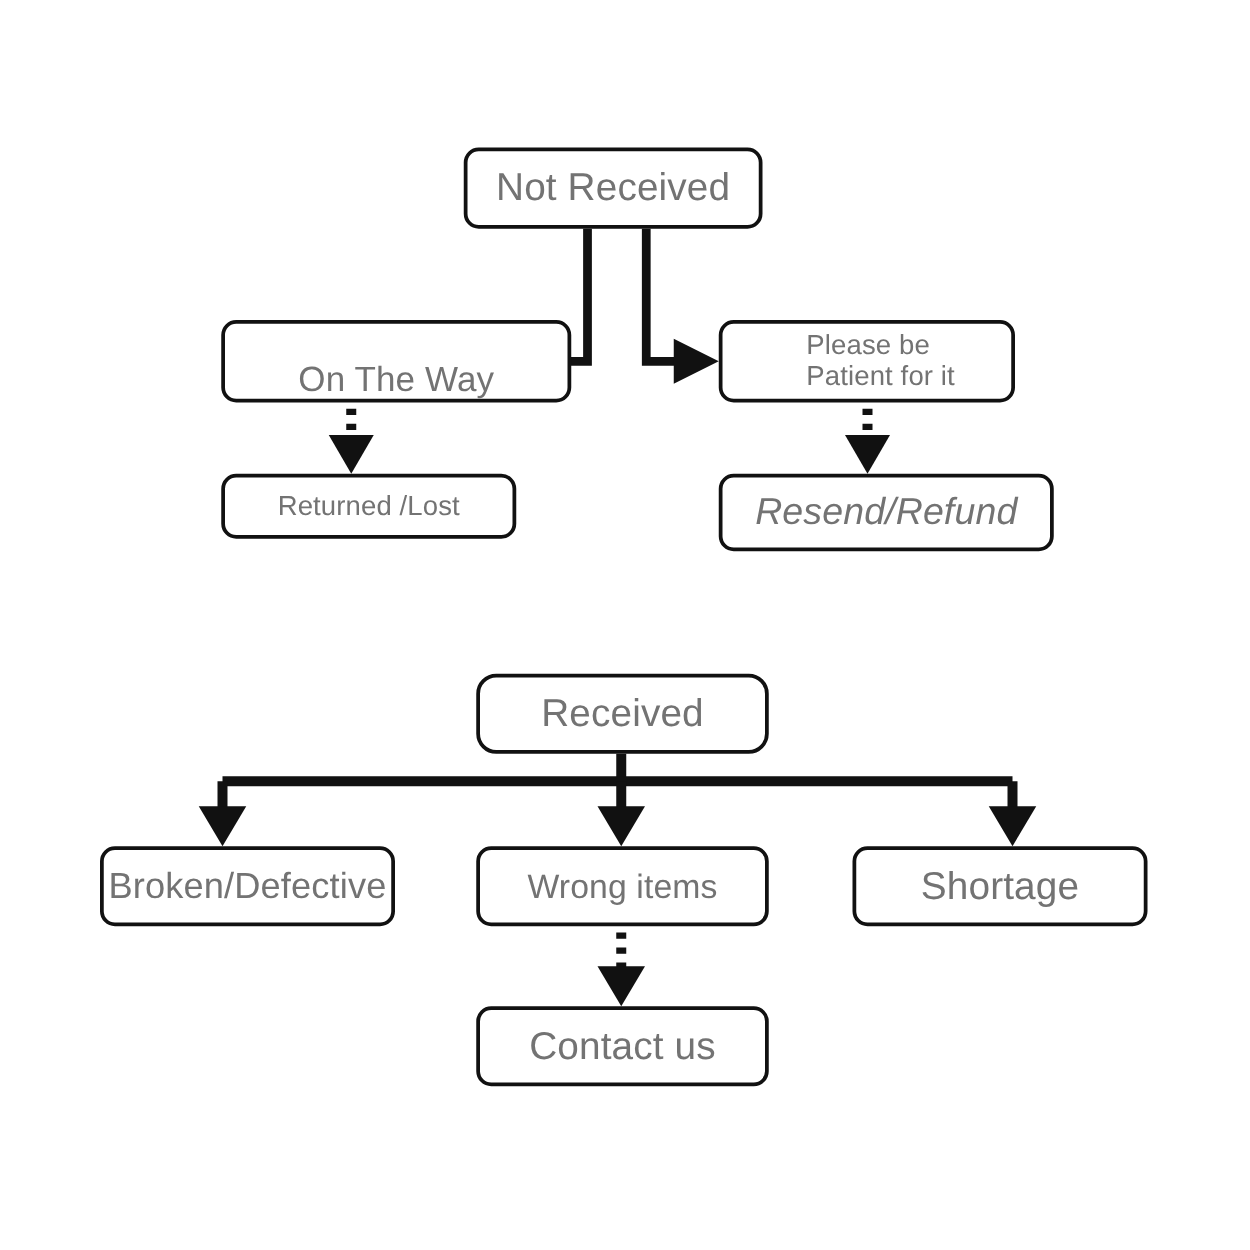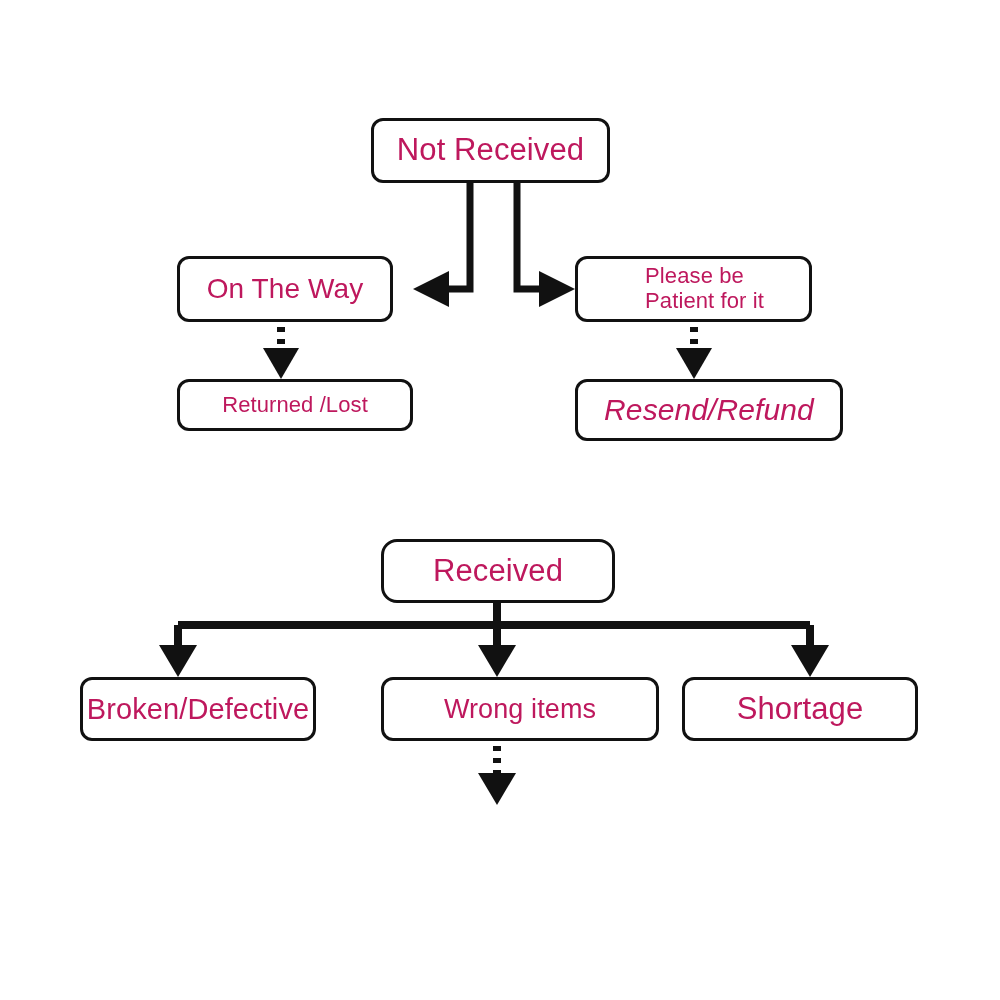--- a/index.html
+++ b/index.html
@@ -31,21 +31,21 @@
     position: absolute;
     box-sizing: border-box;
     background: #ffffff;
     border: 3px solid #111111;
     border-radius: 12px;
     display: flex;
     align-items: center;
     justify-content: center;
     text-align: center;
     line-height: 1.12;
-    color: #be185d;
+    color: #737373;
     white-space: pre-line;
     letter-spacing: 0.1px;
   }
   .node-box.align-left {
     justify-content: center;
     text-align: left;
     padding-left: 22px;
   }
 </style>
 </head>
@@ -99,21 +99,21 @@
       <path d="M497,746 L497,778" fill="none" stroke="#111111" stroke-width="8" stroke-dasharray="5,7"></path>
       <polygon points="497,805 478,773 516,773" fill="#111111"></polygon>
     </g>
 
   </svg>
 
   <div class="node-box" style="left:371px; top:118px; width:239px; height:65px; font-size:31px;">
     <span>Not Received</span>
   </div>
 
-  <div class="node-box" style="left:177px; top:256px; width:216px; height:66px; font-size:28px;">
+  <div class="node-box" style="left:177px; top:256px; width:280px; height:66px; font-size:28px;align-items:flex-end;">
     <span>On The Way</span>
   </div>
 
   <div class="node-box align-left" style="left:575px; top:256px; width:237px; height:66px; font-size:22px;">
     <span>Please be
 Patient for it</span>
   </div>
 
   <div class="node-box" style="left:177px; top:379px; width:236px; height:52px; font-size:22px;">
     <span>Returned /Lost</span>
@@ -124,22 +124,25 @@
   </div>
 
   <div class="node-box" style="left:381px; top:539px; width:234px; height:64px; font-size:31px;border-radius:16px;">
     <span>Received</span>
   </div>
 
   <div class="node-box" style="left:80px; top:677px; width:236px; height:64px; font-size:29px;">
     <span>Broken/Defective</span>
   </div>
 
-  <div class="node-box" style="left:381px; top:677px; width:278px; height:64px; font-size:27px;">
+  <div class="node-box" style="left:381px; top:677px; width:234px; height:64px; font-size:27px;">
     <span>Wrong items</span>
   </div>
 
   <div class="node-box" style="left:682px; top:677px; width:236px; height:64px; font-size:31px;">
     <span>Shortage</span>
   </div>
 
+  <div class="node-box" style="left:381px; top:805px; width:234px; height:64px; font-size:31px;">
+    <span>Contact us</span>
+  </div>
 
 </div>
 
 </body></html>

